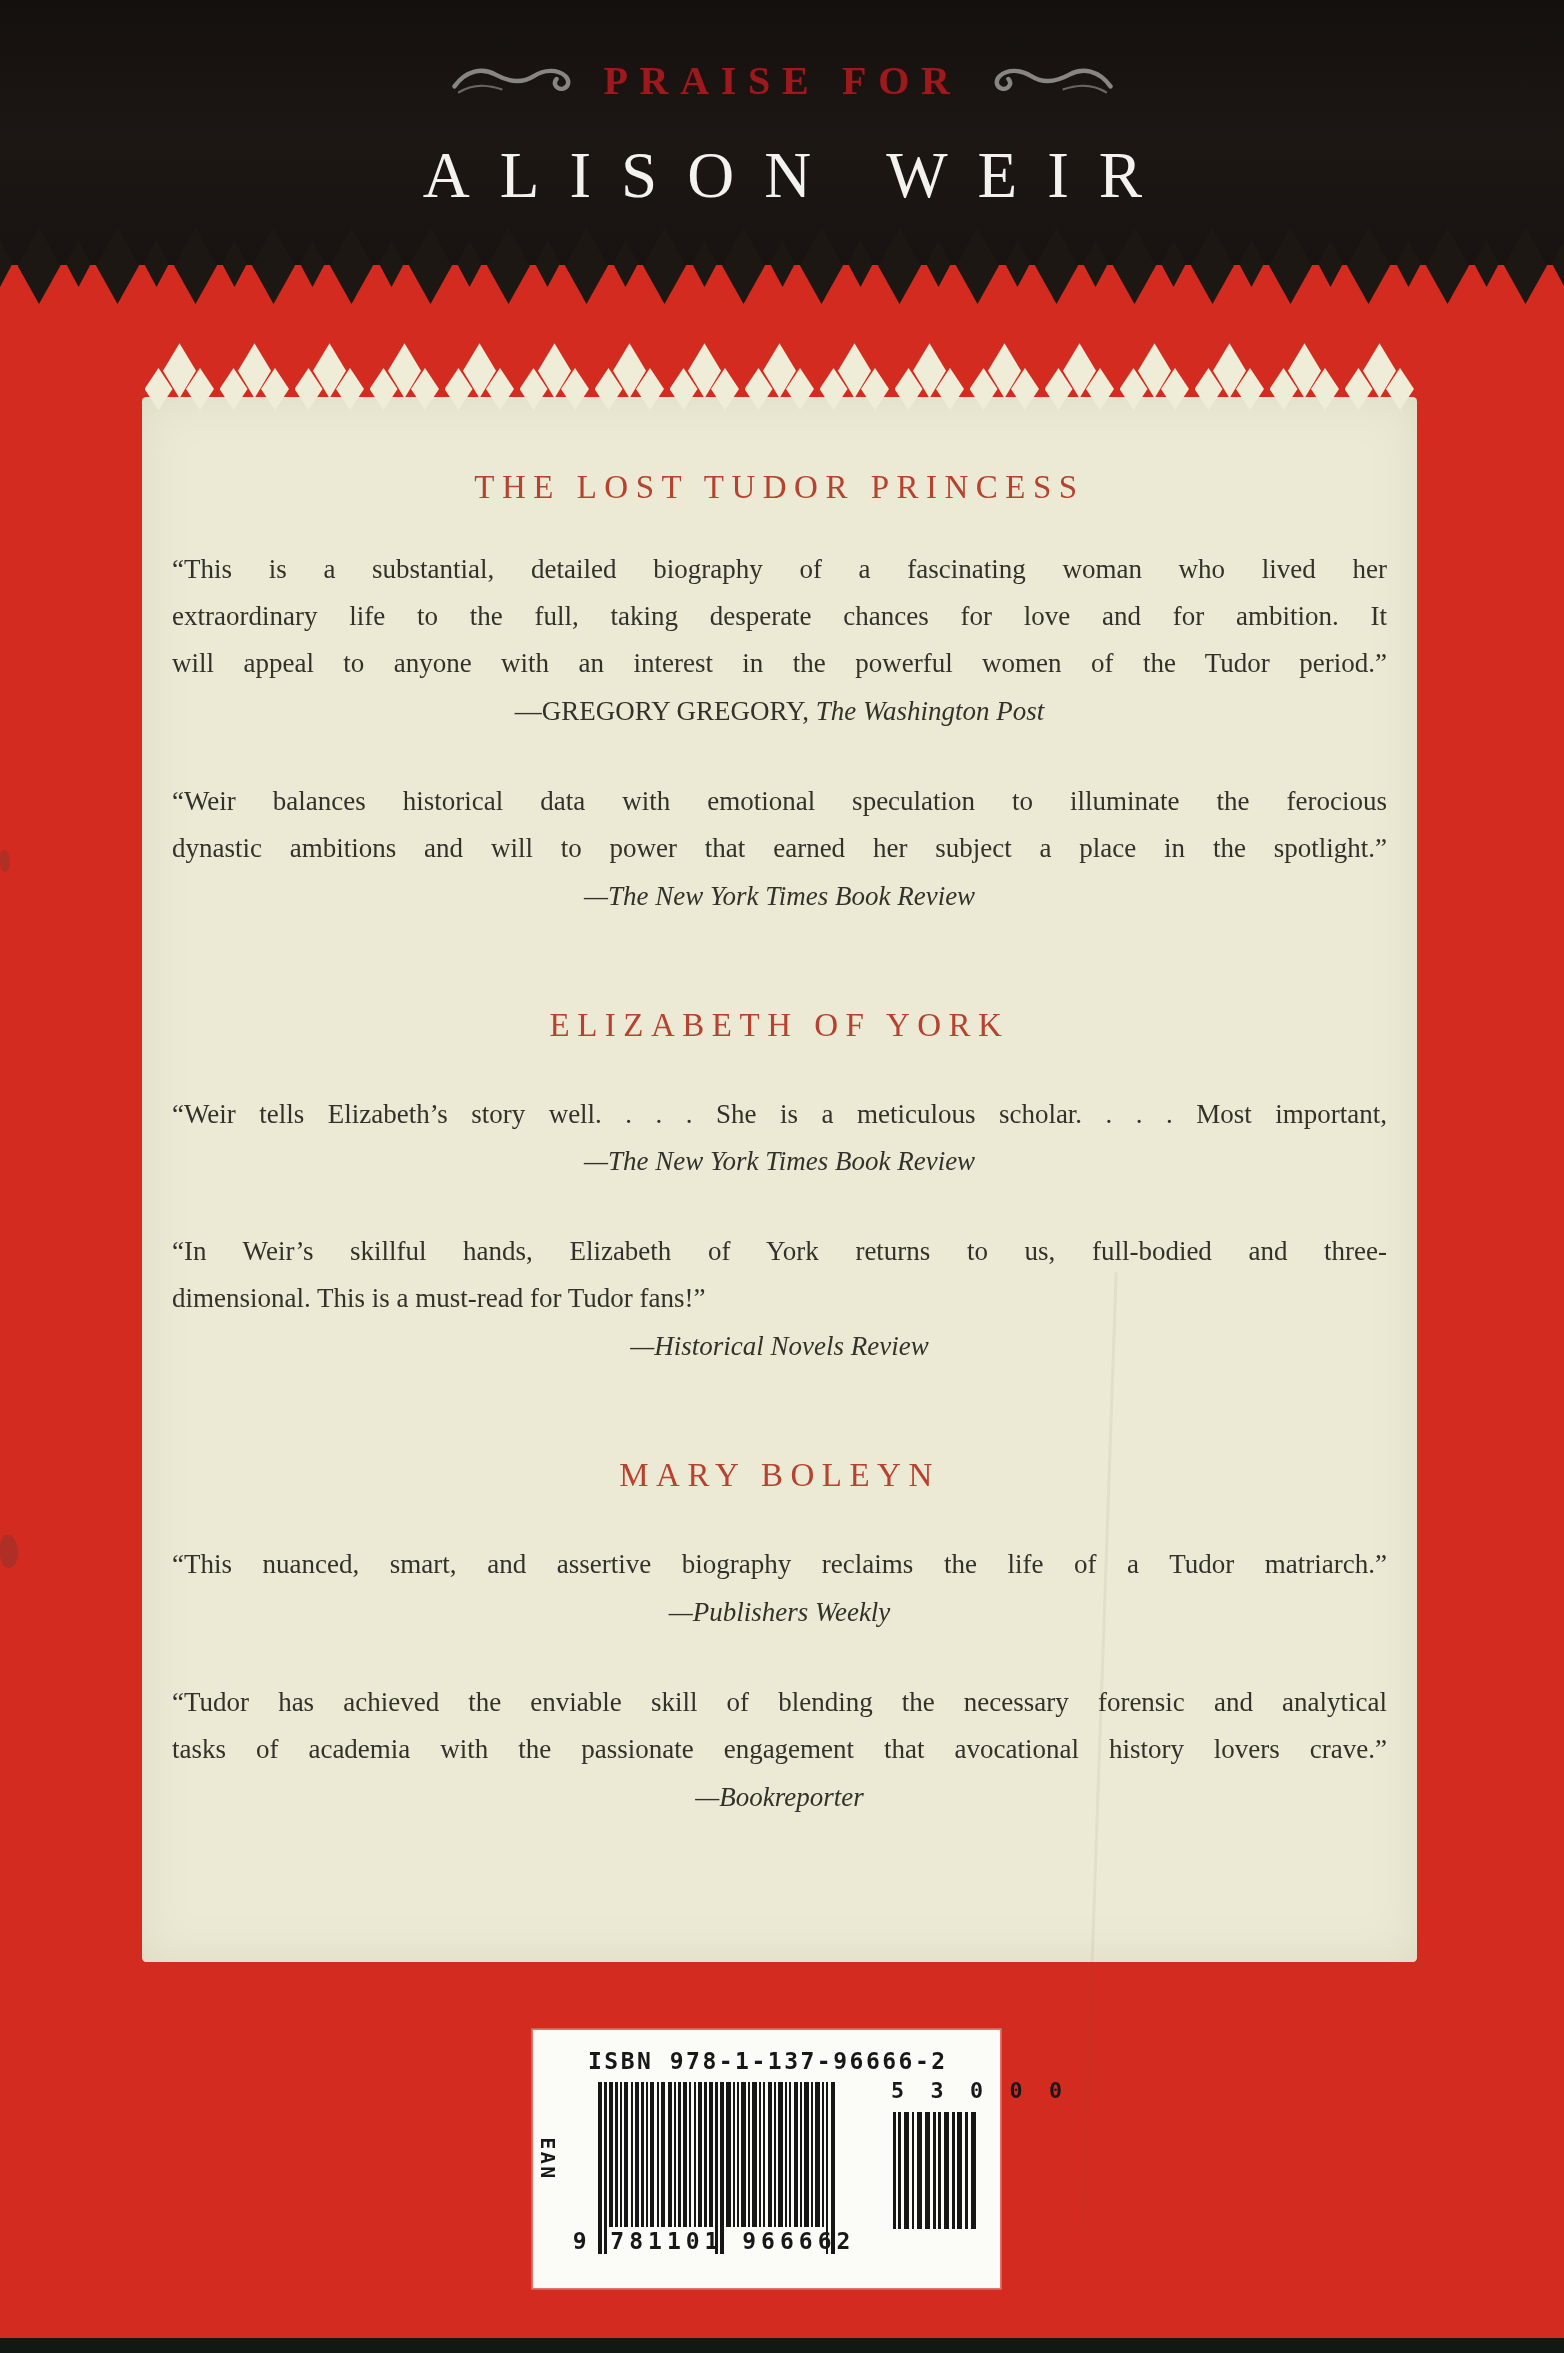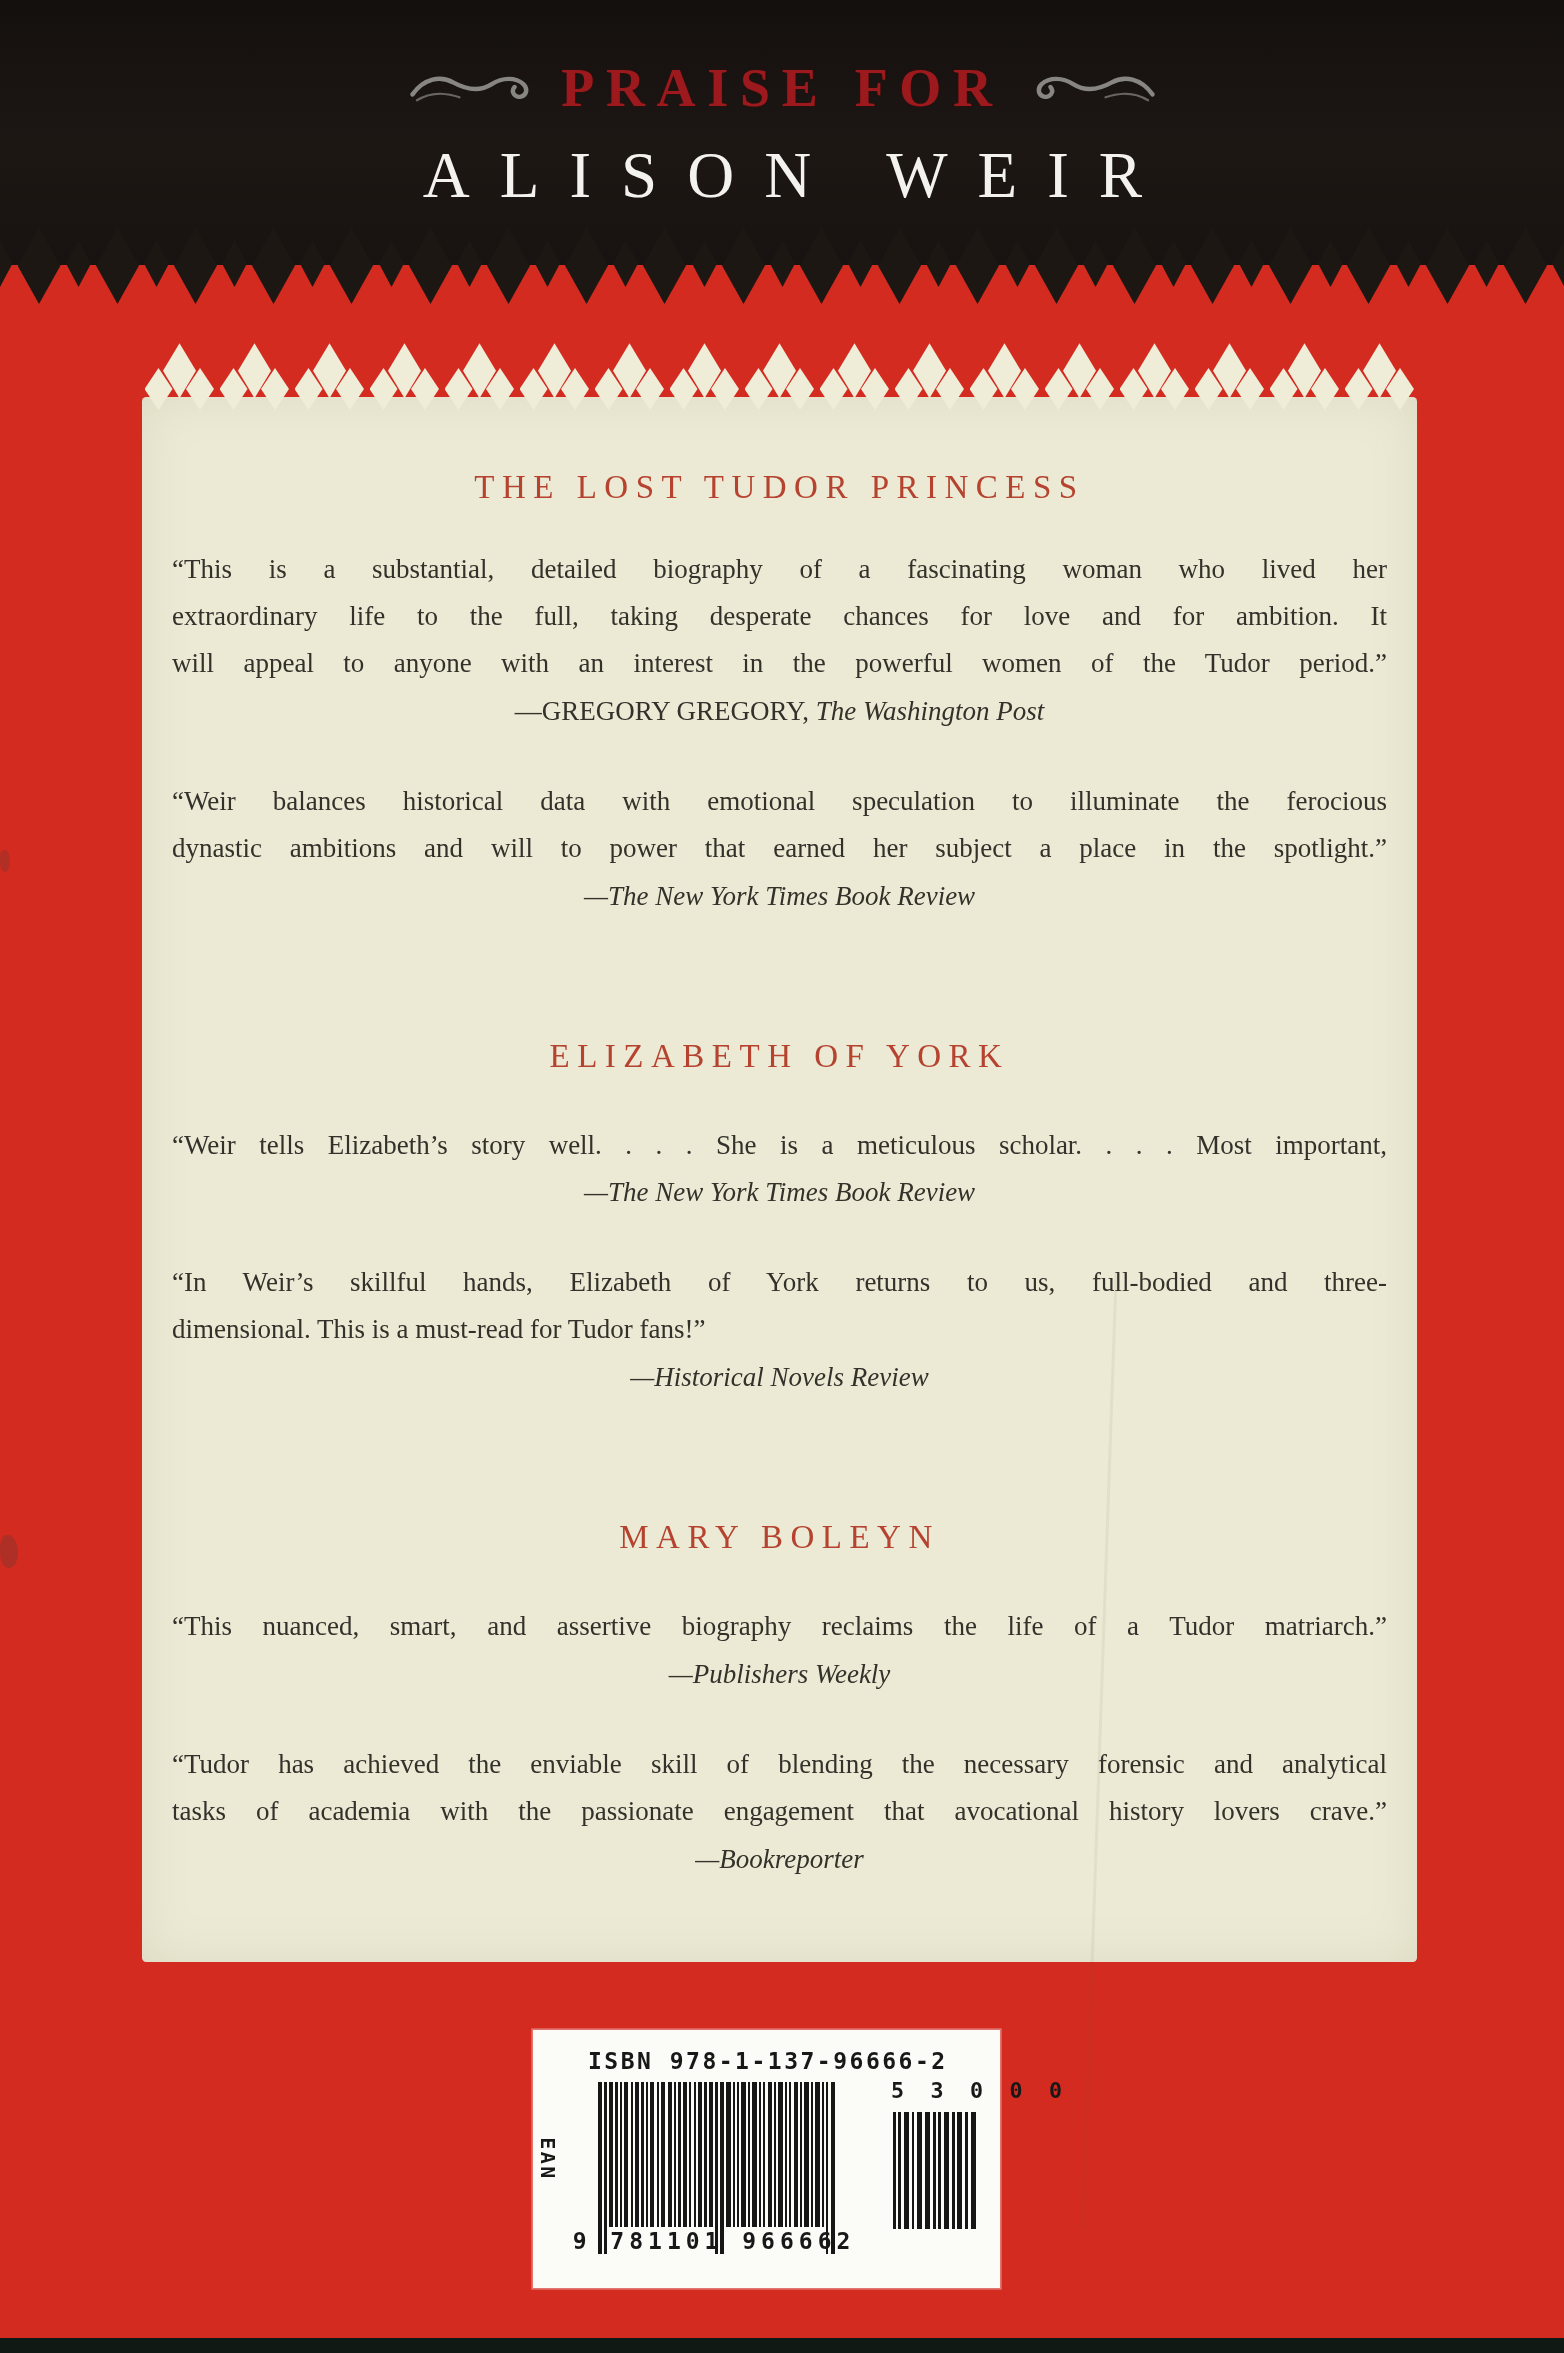--- a/index.html
+++ b/index.html
@@ -11,21 +11,21 @@
   
   .band{
     position:absolute;left:0;top:0;width:100%;height:265px;
     background:linear-gradient(180deg,#14100e 0%,#1d1714 55%,#181310 100%);
   }
   .kicker-row{
     position:absolute;left:0;top:57px;width:100%;
     display:flex;align-items:center;justify-content:center;gap:28px;
   }
   .kicker{
-    font-weight:700;font-size:54px;letter-spacing:11.7px;
+    font-weight:700;font-size:40px;letter-spacing:11.7px;
     color:#9c1a1d;text-shadow:0 0 1.7px #4a0c0e;
   }
   .swash{opacity:.85;}
   .swash.right{transform:scaleX(-1);}
   .title{
     position:absolute;left:0;top:138px;width:100%;text-align:center;
     color:#f3f2ee;font-size:65px;letter-spacing:30px;font-weight:400;
     text-indent:30px; 
     white-space:nowrap;
   }
@@ -55,21 +55,21 @@
   .artifact{position:absolute;background:rgba(60,60,55,.45);border-radius:40% 60% 50% 50%;}
   .a1{left:0;top:850px;width:10px;height:21.7px;opacity:.5;}
   .a2{left:0;top:1535px;width:18.3px;height:33px;opacity:.55;}
   
   .content{padding:72px 30px 0 30px;color:#34312b;}
   h2{
     margin:0;text-align:center;font-weight:400;
     font-size:33px;letter-spacing:7.5px;color:#b5432f;
   }
   h2.h-first{margin-bottom:40px;}
-  h2.h-mid{margin-top:118px;margin-bottom:47px;}
+  h2.h-mid{margin-top:87px;margin-bottom:47px;}
   .quote{margin:0 0 43px 0;font-size:27px;line-height:47px;}
   .qline{display:block;}
   .qline.j{text-align:justify;text-align-last:justify;}
   .qline.l{text-align:left;}
   .attr{text-align:center;font-size:27px;line-height:47px;margin-top:0.8px;}
   .attr .src{font-style:italic;}
   
   .barcode-box{
     position:absolute;left:533px;top:2030px;width:467px;height:258px;
     background:#fbfbf7;box-shadow:0 0 0 1.7px rgba(255,255,255,.35);

